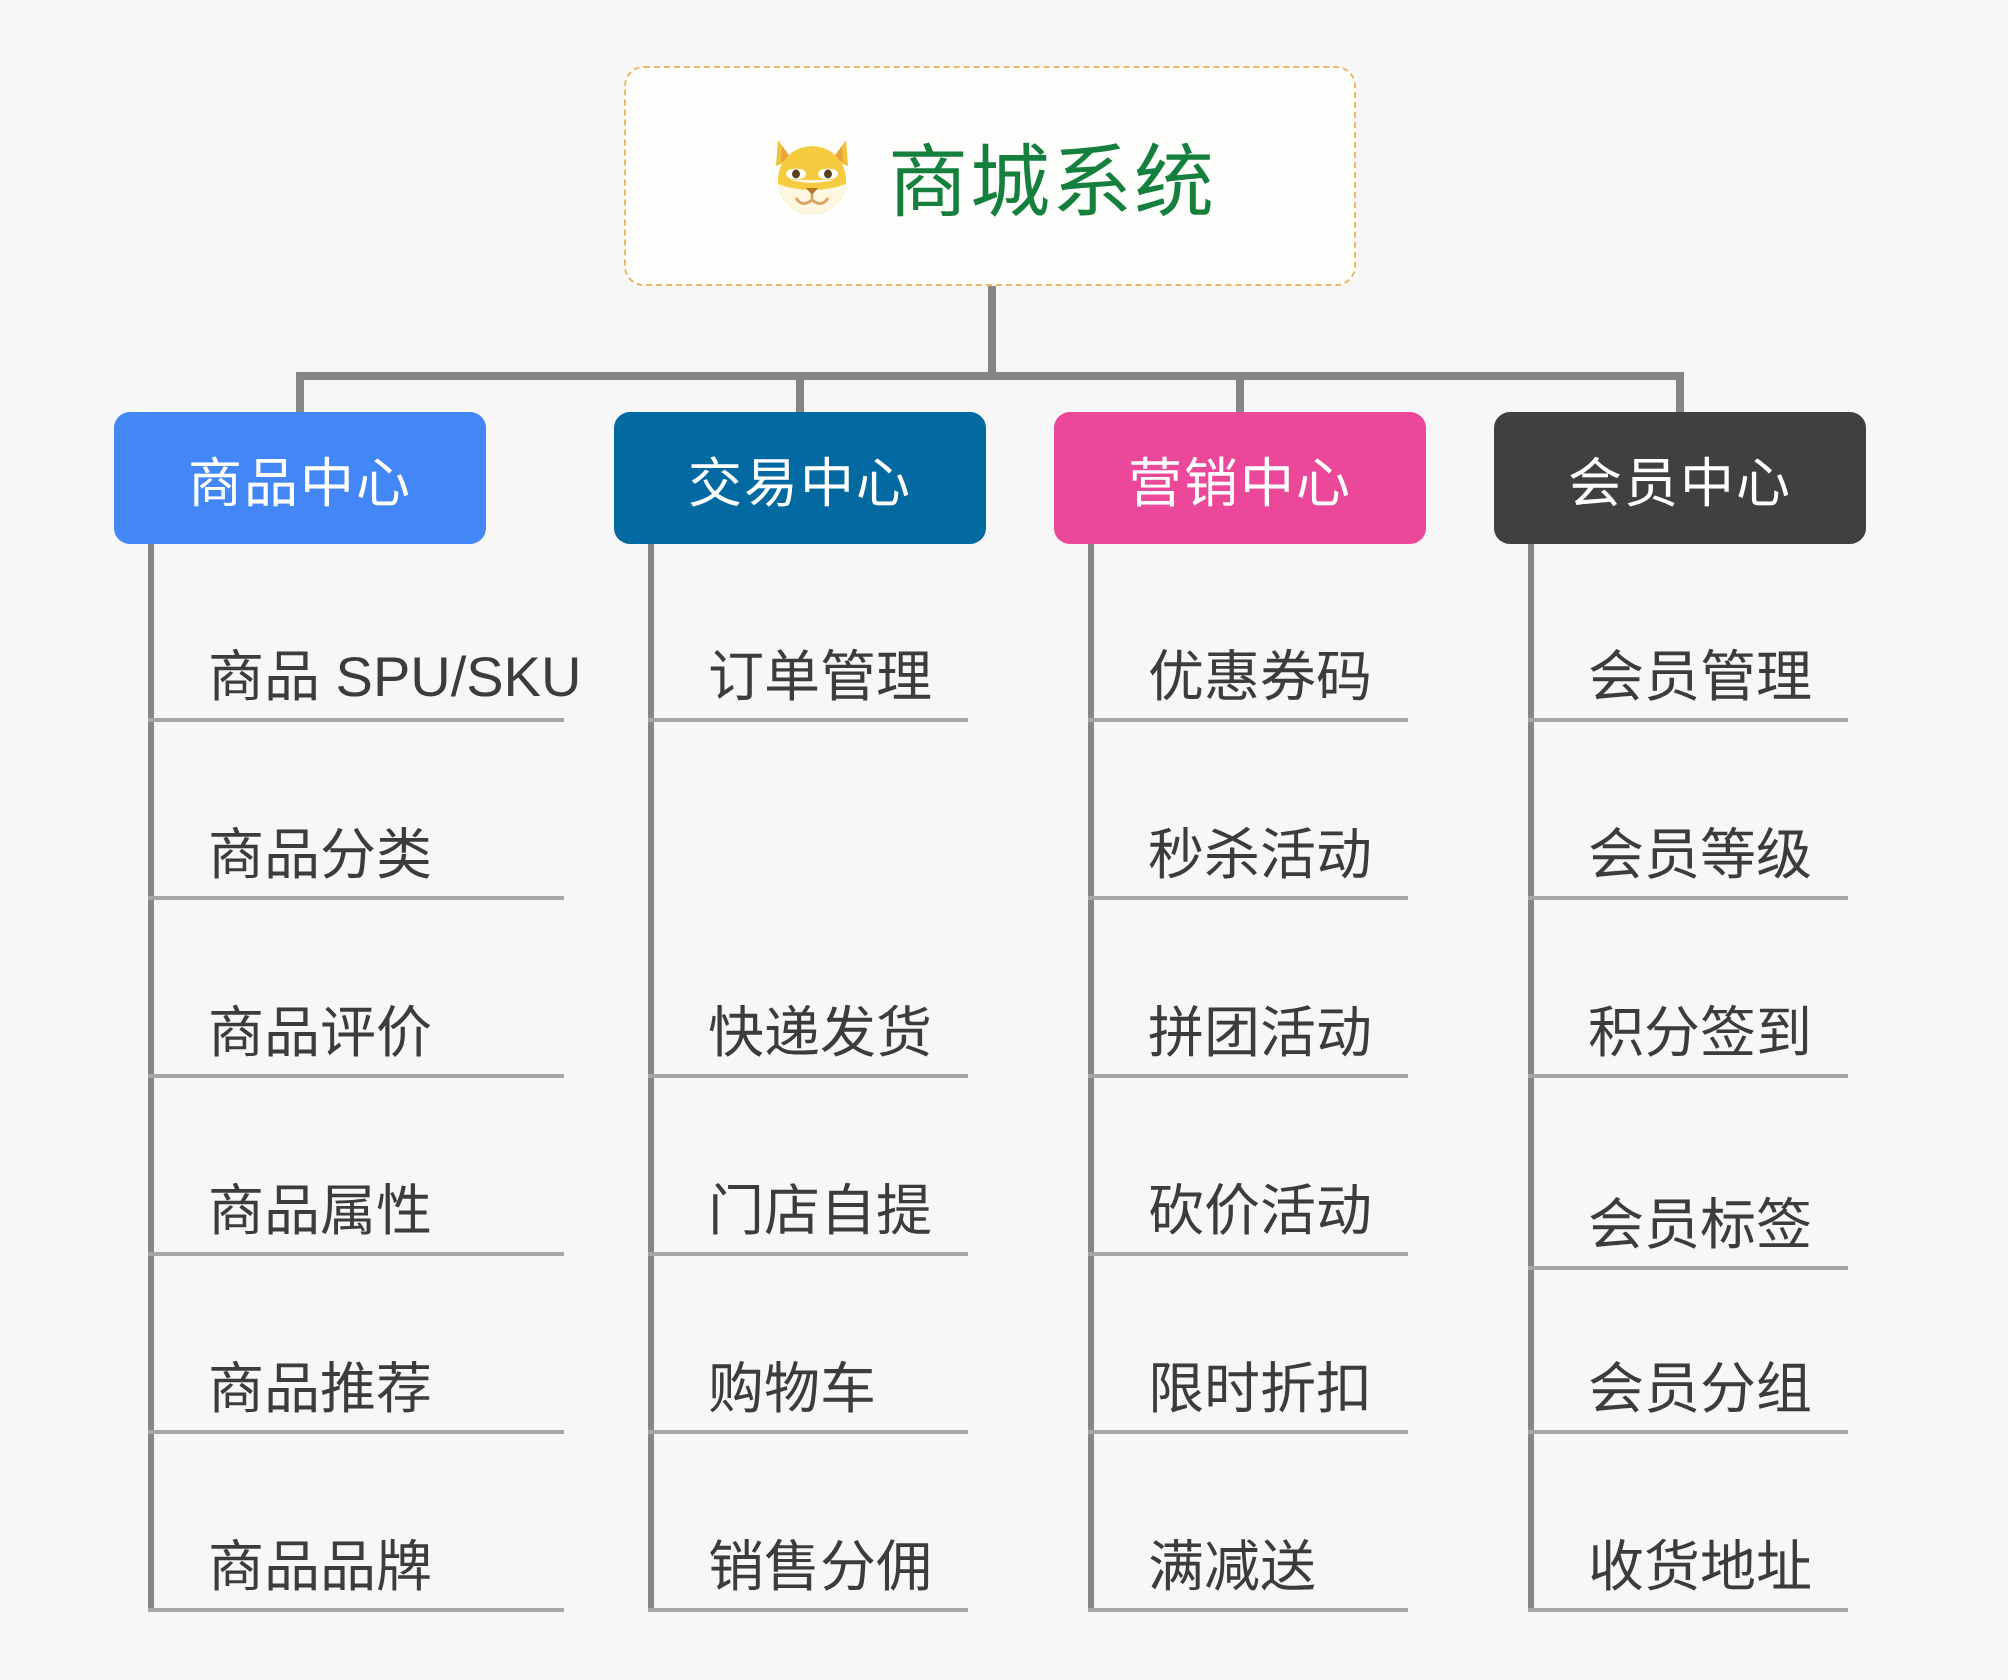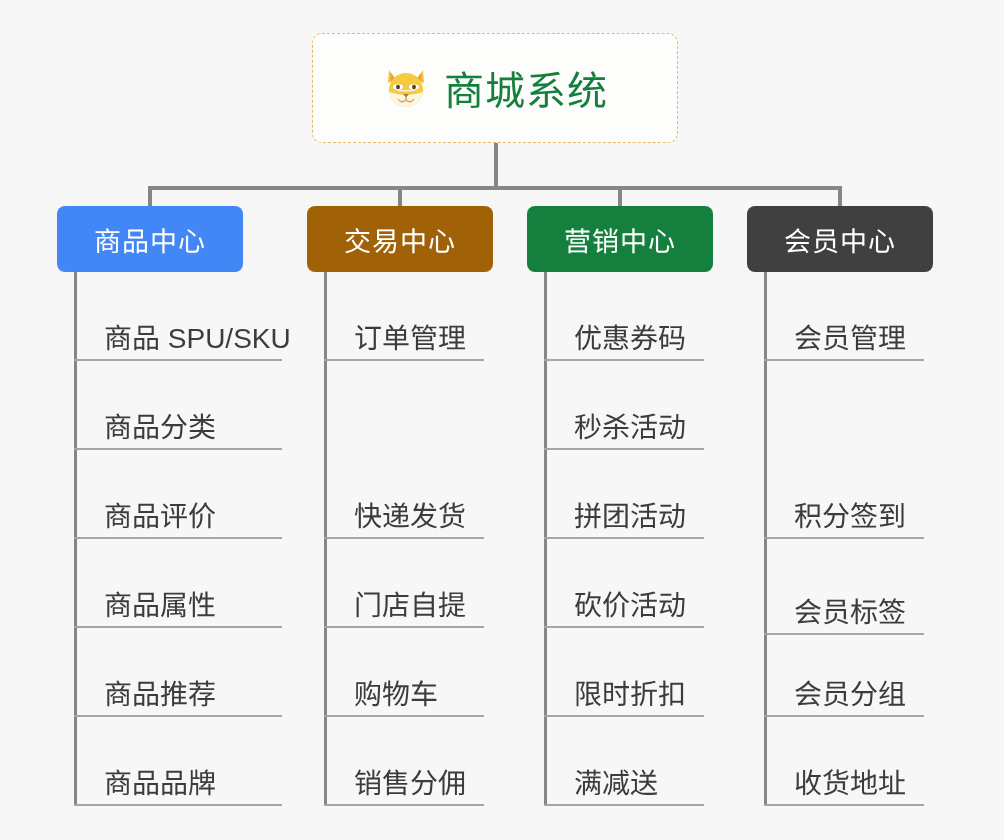--- a/index.html
+++ b/index.html
@@ -175,42 +175,42 @@
         <div class="leaf" style="top: 267px; width: 208px; border-bottom-color: rgb(166, 166, 166);">
           <span class="leaf-label">商品属性</span>
         </div>
         <div class="leaf" style="top: 356px; width: 208px; border-bottom-color: rgb(166, 166, 166);">
           <span class="leaf-label">商品推荐</span>
         </div>
         <div class="leaf" style="top: 445px; width: 208px; border-bottom-color: rgb(166, 166, 166);">
           <span class="leaf-label">商品品牌</span>
         </div>
       </div>
-      <div class="cat-box" style="left: 307px; width: 186px; background: #a16207;">
+      <div class="cat-box" style="left: 307px; width: 186px; background: #0369a1;">
         <span>交易中心</span>
       </div>
       <div class="column" style="left: 324px; width: 160px; height: 534px;">
         <div class="spine" style="height: 534px; background: rgb(134, 134, 134);"></div>
         <div class="leaf" style="top: 0px; width: 160px; border-bottom-color: rgb(166, 166, 166);">
           <span class="leaf-label">订单管理</span>
         </div>
         <div class="leaf" style="top: 178px; width: 160px; border-bottom-color: rgb(166, 166, 166);">
           <span class="leaf-label">快递发货</span>
         </div>
         <div class="leaf" style="top: 267px; width: 160px; border-bottom-color: rgb(166, 166, 166);">
           <span class="leaf-label">门店自提</span>
         </div>
         <div class="leaf" style="top: 356px; width: 160px; border-bottom-color: rgb(166, 166, 166);">
           <span class="leaf-label">购物车</span>
         </div>
         <div class="leaf" style="top: 445px; width: 160px; border-bottom-color: rgb(166, 166, 166);">
           <span class="leaf-label">销售分佣</span>
         </div>
       </div>
-      <div class="cat-box" style="left: 527px; width: 186px; background: #15803d;">
+      <div class="cat-box" style="left: 527px; width: 186px; background: #ec4899;">
         <span>营销中心</span>
       </div>
       <div class="column" style="left: 544px; width: 160px; height: 534px;">
         <div class="spine" style="height: 534px; background: rgb(134, 134, 134);"></div>
         <div class="leaf" style="top: 0px; width: 160px; border-bottom-color: rgb(166, 166, 166);">
           <span class="leaf-label">优惠券码</span>
         </div>
         <div class="leaf" style="top: 89px; width: 160px; border-bottom-color: rgb(166, 166, 166);">
           <span class="leaf-label">秒杀活动</span>
         </div>
@@ -228,20 +228,23 @@
         </div>
       </div>
       <div class="cat-box" style="left: 747px; width: 186px; background: #404040;">
         <span>会员中心</span>
       </div>
       <div class="column" style="left: 764px; width: 160px; height: 534px;">
         <div class="spine" style="height: 534px; background: rgb(134, 134, 134);"></div>
         <div class="leaf" style="top: 0px; width: 160px; border-bottom-color: rgb(166, 166, 166);">
           <span class="leaf-label">会员管理</span>
         </div>
+        <div class="leaf" style="top: 89px; width: 160px; border-bottom-color: rgb(166, 166, 166);">
+          <span class="leaf-label">会员等级</span>
+        </div>
         <div class="leaf" style="top: 178px; width: 160px; border-bottom-color: rgb(166, 166, 166);">
           <span class="leaf-label">积分签到</span>
         </div>
         <div class="leaf" style="top: 274px; width: 160px; border-bottom-color: rgb(166, 166, 166);">
           <span class="leaf-label">会员标签</span>
         </div>
         <div class="leaf" style="top: 356px; width: 160px; border-bottom-color: rgb(166, 166, 166);">
           <span class="leaf-label">会员分组</span>
         </div>
         <div class="leaf" style="top: 445px; width: 160px; border-bottom-color: rgb(166, 166, 166);">

